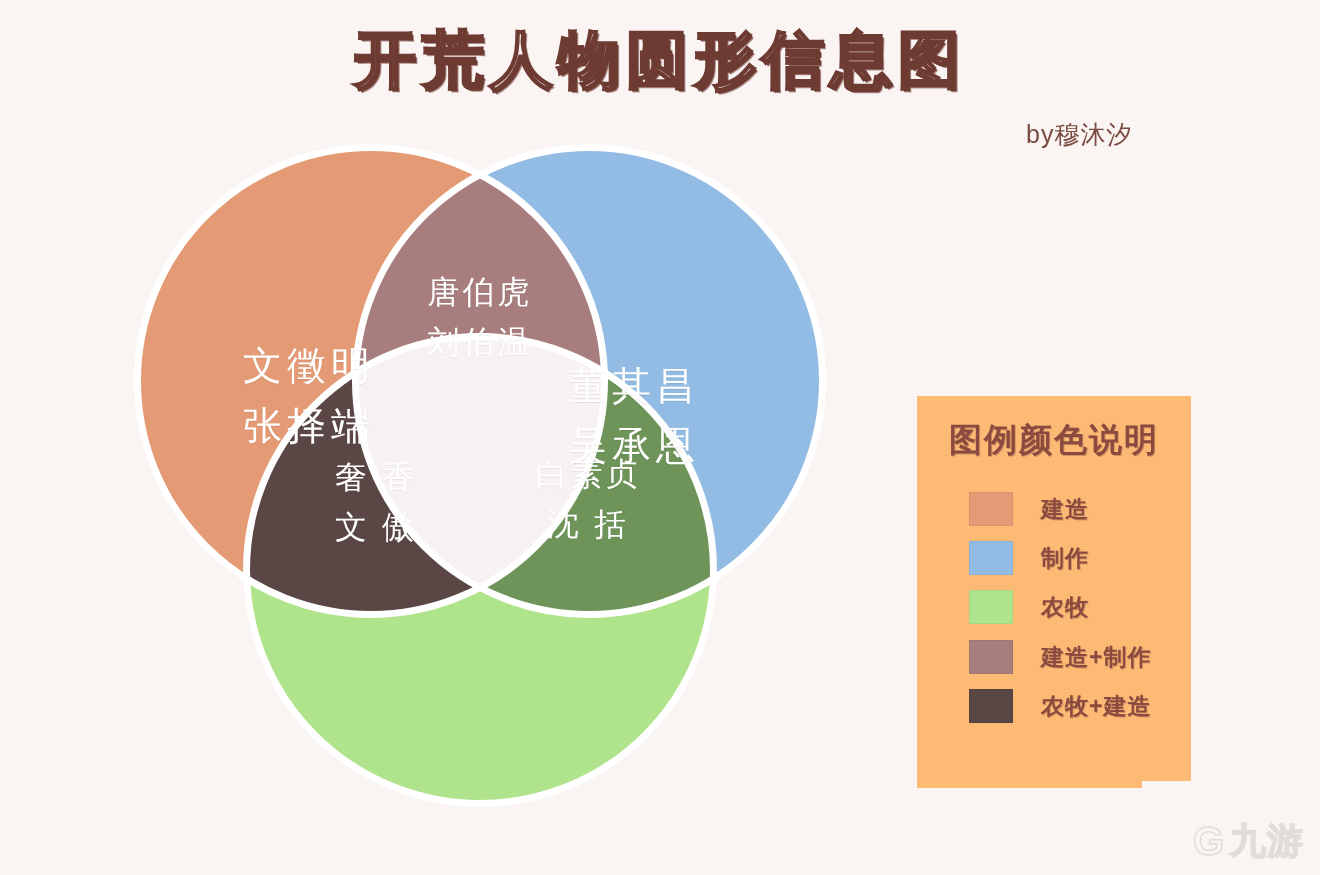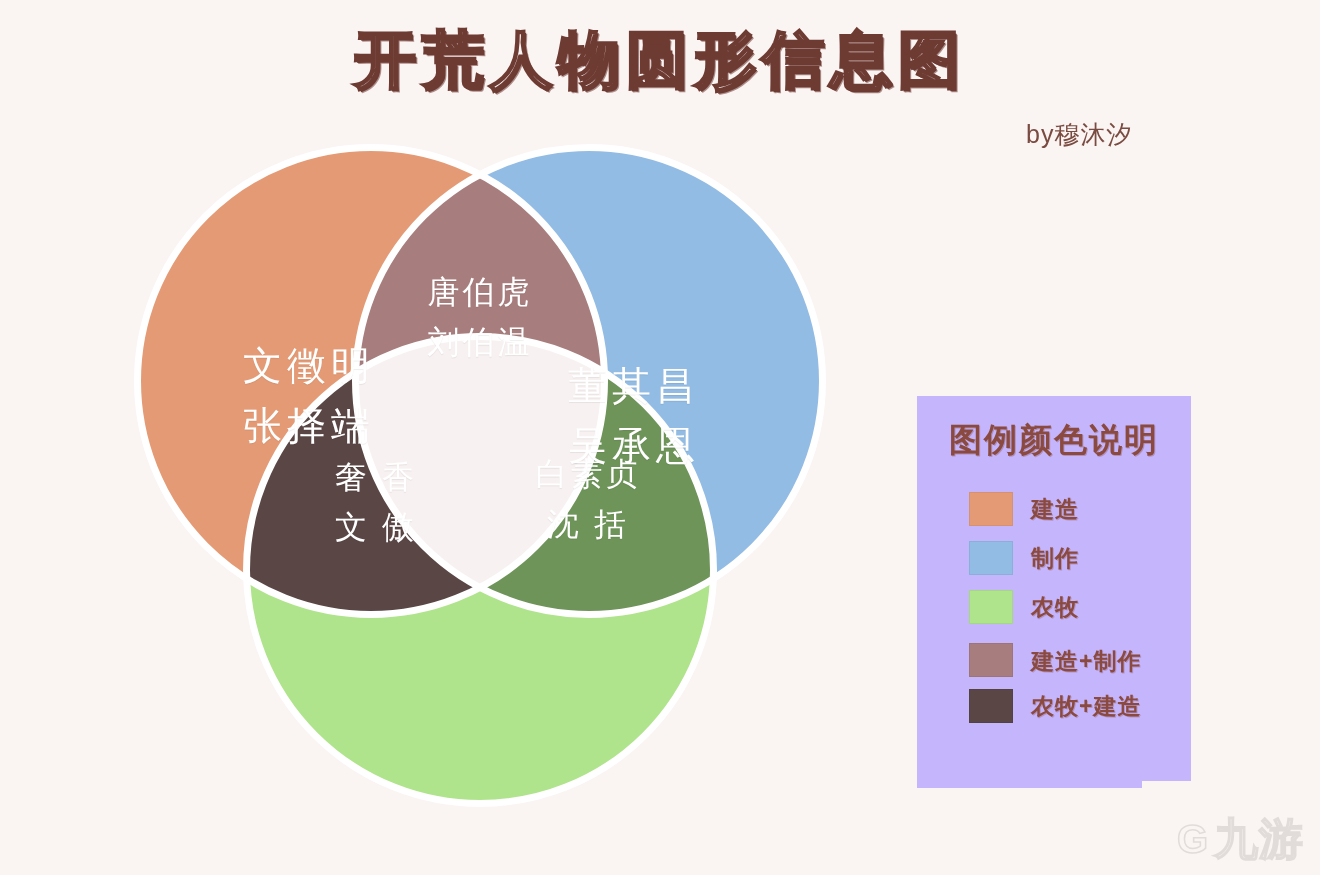--- a/index.html
+++ b/index.html
@@ -89,29 +89,29 @@
     margin: 26px 0 0 0;
     padding: 0 0 0 52px;
     list-style: none;
   }
   .legend-item {
     display: flex;
     align-items: center;
     height: 40px;
     margin-bottom: 9px;
   }
-  .legend-item.gap-top { margin-top: 10px; align-items: flex-end; }
+  .legend-item.gap-top { margin-top: 10px; }
   .legend-swatch {
     width: 42px;
     height: 32px;
     flex: 0 0 auto;
     border: 1px solid rgba(0,0,0,0.06);
   }
   .legend-text {
-    margin-left: 18px;
+    margin-left: 28px;
     font-size: 23px;
     font-weight: bold;
     color: #8B4A3F;
     letter-spacing: 1px;
     white-space: nowrap;
     text-shadow: 1px 1px 0 rgba(139,74,63,0.3);
   }
 
   
   #watermark {
@@ -124,21 +124,21 @@
   }
   #watermark .wm-mark {
     font-size: 40px;
     font-weight: bold;
     color: transparent;
     -webkit-text-stroke: 1.5px #C9C3C2;
     line-height: 1;
   }
   #watermark .wm-text {
     margin-left: 6px;
-    font-size: 44px;
+    font-size: 36px;
     font-weight: bold;
     color: transparent;
     -webkit-text-stroke: 1.5px #C9C3C2;
     letter-spacing: 1px;
     line-height: 1;
   }
   #wm-patch {
     position: absolute;
     right: 0;
     bottom: 68px;
@@ -213,21 +213,21 @@
   <div class="venn-label small" style="left:287px; top:140px; width:150px;">唐伯虎
 刘伯温</div>
 
   <div class="venn-label small" style="left:395px; top:322px; width:150px;">白素贞
 沈 括</div>
 
   <div class="venn-label small" style="left:183px; top:325px; width:150px;">奢 香
 文 傲</div>
 </div>
 
-<div id="legend" style="background: #c4b5fd;">
+<div id="legend" style="background: #fdba74;">
   <div id="legend-title">图例颜色说明</div>
 
   <ul id="legend-list">
     <li class="legend-item">
       <span class="legend-swatch" style="background: rgb(228, 155, 117);"></span>
       <span class="legend-text">建造</span>
     </li>
     <li class="legend-item">
       <span class="legend-swatch" style="background: rgb(146, 188, 228);"></span>
       <span class="legend-text">制作</span>

